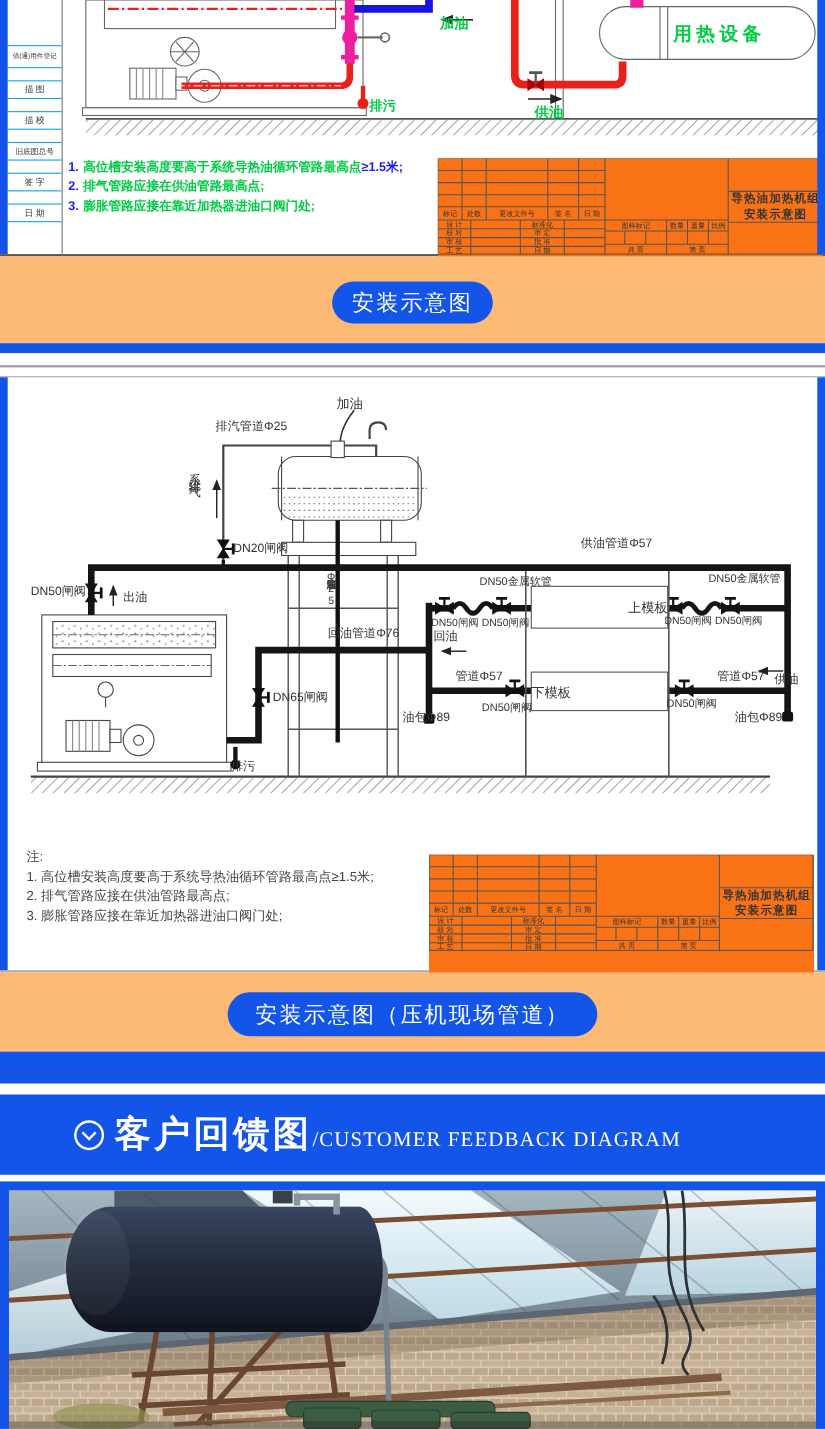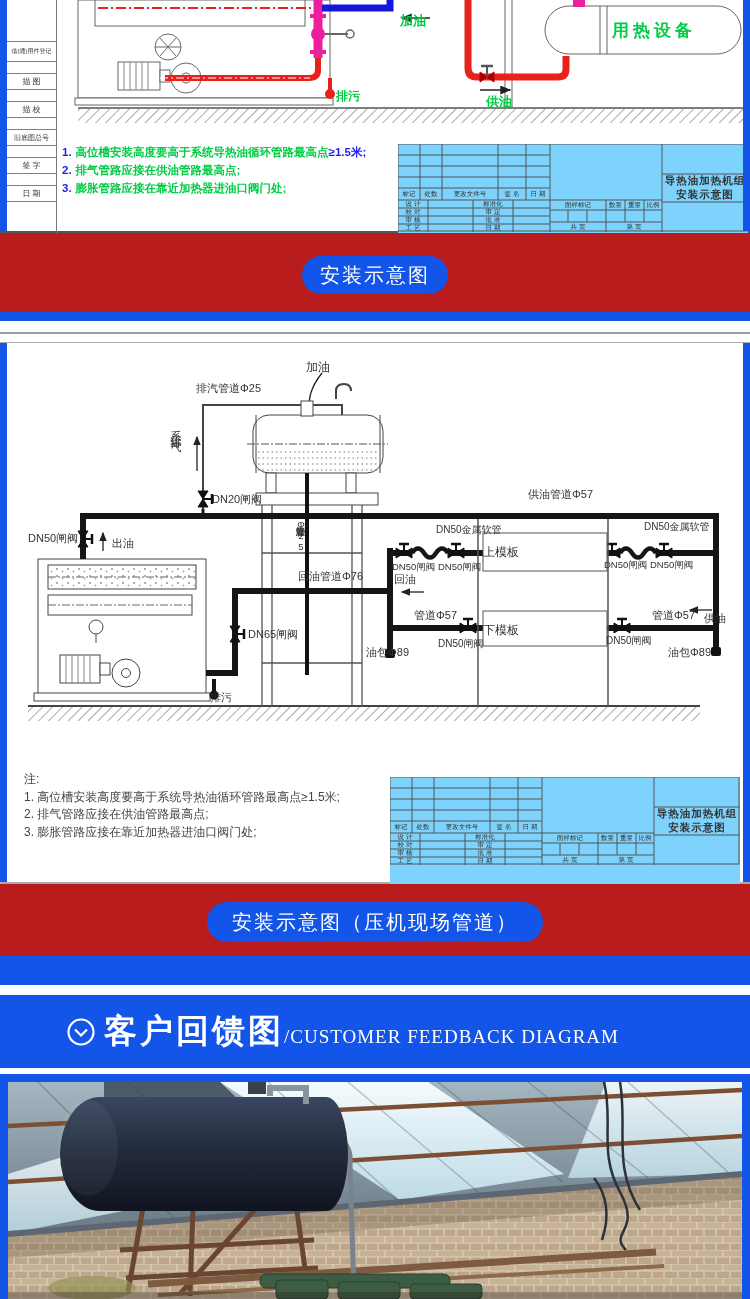--- a/index.html
+++ b/index.html
@@ -15,28 +15,28 @@
   .sidecol .cell{box-sizing:border-box;border-bottom:1px solid #0ea5e9;display:flex;align-items:center;justify-content:center;
     color:#333;overflow:hidden;white-space:nowrap;}
   .lbl{position:absolute;white-space:nowrap;color:#333;font-size:11px;line-height:1;}
   .green{color:#00cc44;font-weight:bold;}
   .vlbl{writing-mode:vertical-rl;text-orientation:upright;}
   .notes1{position:absolute;left:62px;top:143px;width:345px;font-size:11.5px;font-weight:bold;color:#00cc44;line-height:18px;}
   .notes1 .nb{color:#1d1df0;}
   .notes1 .nline .nb:first-child{margin-right:4px;}
 
   
-  .tb{position:absolute;width:350px;height:112px;background:#7dd3fc;}
+  .tb{position:absolute;width:350px;height:112px;background:#f97316;}
   .tb svg{position:absolute;left:0;top:0;}
   .tb span{position:absolute;font-size:6.5px;color:#333;text-align:center;overflow:hidden;white-space:nowrap;
     display:flex;align-items:center;justify-content:center;}
   .tb .tbtitle{font-size:10.5px;font-weight:bold;letter-spacing:1px;}
 
   
-  .band{background:#b91c1c;}
+  .band{background:#fdba74;}
   .band1{top:233px;height:79px;}
   .band2{top:884px;height:72px;}
   .pill{display:block;margin:0 auto;background:#1355e8;color:#fff;border:none;border-radius:20px;
     font-family:"Liberation Sans",sans-serif;letter-spacing:2px;cursor:pointer;}
   .pill1{margin-top:23px;width:146px;height:38px;font-size:20px;}
   .pill2{margin-top:18px;width:336px;height:40px;font-size:20px;}
   .bluebar1{position:absolute;top:312px;left:0;width:750px;height:9px;background:#1355e8;}
   .bluebar2{position:absolute;top:956px;left:0;width:750px;height:29px;background:#1355e8;}
   .gline{position:absolute;left:0;width:750px;height:2px;background:#9c9c9c;}
 
@@ -286,21 +286,21 @@
     <span class="d2lbl" style="left:196px;top:40px;font-size:11px">排汽管道Φ25</span>
     <span class="d2lbl vlbl" style="left:170px;top:78px;font-size:11px;letter-spacing:4px">系统排气</span>
     <span class="d2lbl" style="left:212px;top:151px">DN20闸阀</span>
     <span class="d2lbl" style="left:28px;top:190px">DN50闸阀</span>
     <span class="d2lbl" style="left:112px;top:195px;font-size:11px">出油</span>
     <span class="d2lbl vlbl" style="left:296px;top:176px;font-size:9.5px">膨胀管道Φ25</span>
     <span class="d2lbl" style="left:298px;top:228px;font-size:11px">回油管道Φ76</span>
     <span class="d2lbl" style="left:528px;top:146px;font-size:11px">供油管道Φ57</span>
     <span class="d2lbl" style="left:436px;top:182px;font-size:10px">DN50金属软管</span>
     <span class="d2lbl" style="left:644px;top:179px;font-size:10px">DN50金属软管</span>
-    <span class="d2lbl" style="left:483px;top:203px;width:124px;text-align:left;font-size:12px">上模板</span>
+    <span class="d2lbl" style="left:483px;top:203px;width:124px;text-align:right;font-size:12px">上模板</span>
     <span class="d2lbl" style="left:392px;top:219px;font-size:9.5px">DN50闸阀 DN50闸阀</span>
     <span class="d2lbl" style="left:604px;top:217px;font-size:9.5px">DN50闸阀 DN50闸阀</span>
     <span class="d2lbl" style="left:394px;top:231px;font-size:11px">回油</span>
     <span class="d2lbl" style="left:414px;top:267px">管道Φ57</span>
     <span class="d2lbl" style="left:652px;top:267px">管道Φ57</span>
     <span class="d2lbl" style="left:483px;top:281px;width:124px;text-align:left;font-size:12px">下模板</span>
     <span class="d2lbl" style="left:438px;top:296px;font-size:10px">DN50闸阀</span>
     <span class="d2lbl" style="left:606px;top:293px;font-size:10px">DN50闸阀</span>
     <span class="d2lbl" style="left:366px;top:304px">油包Φ89</span>
     <span class="d2lbl" style="left:668px;top:304px">油包Φ89</span>

